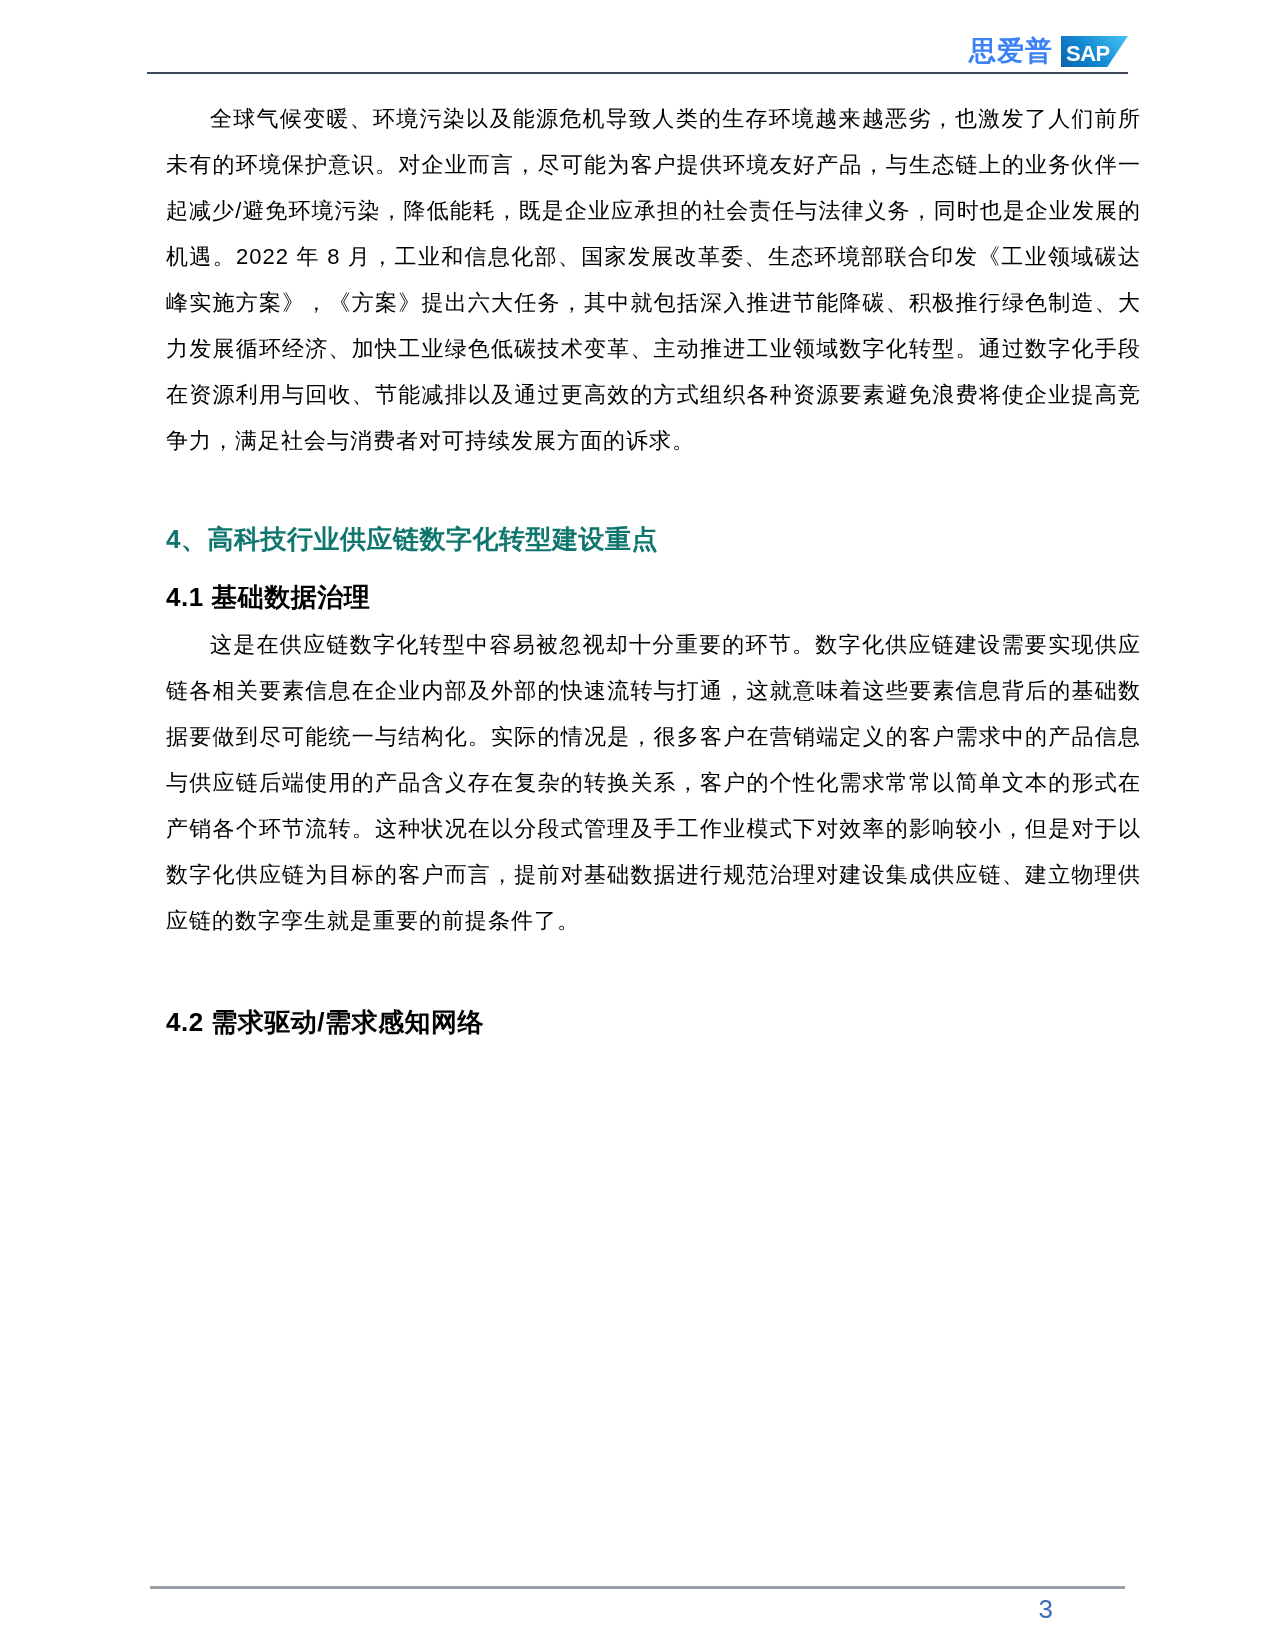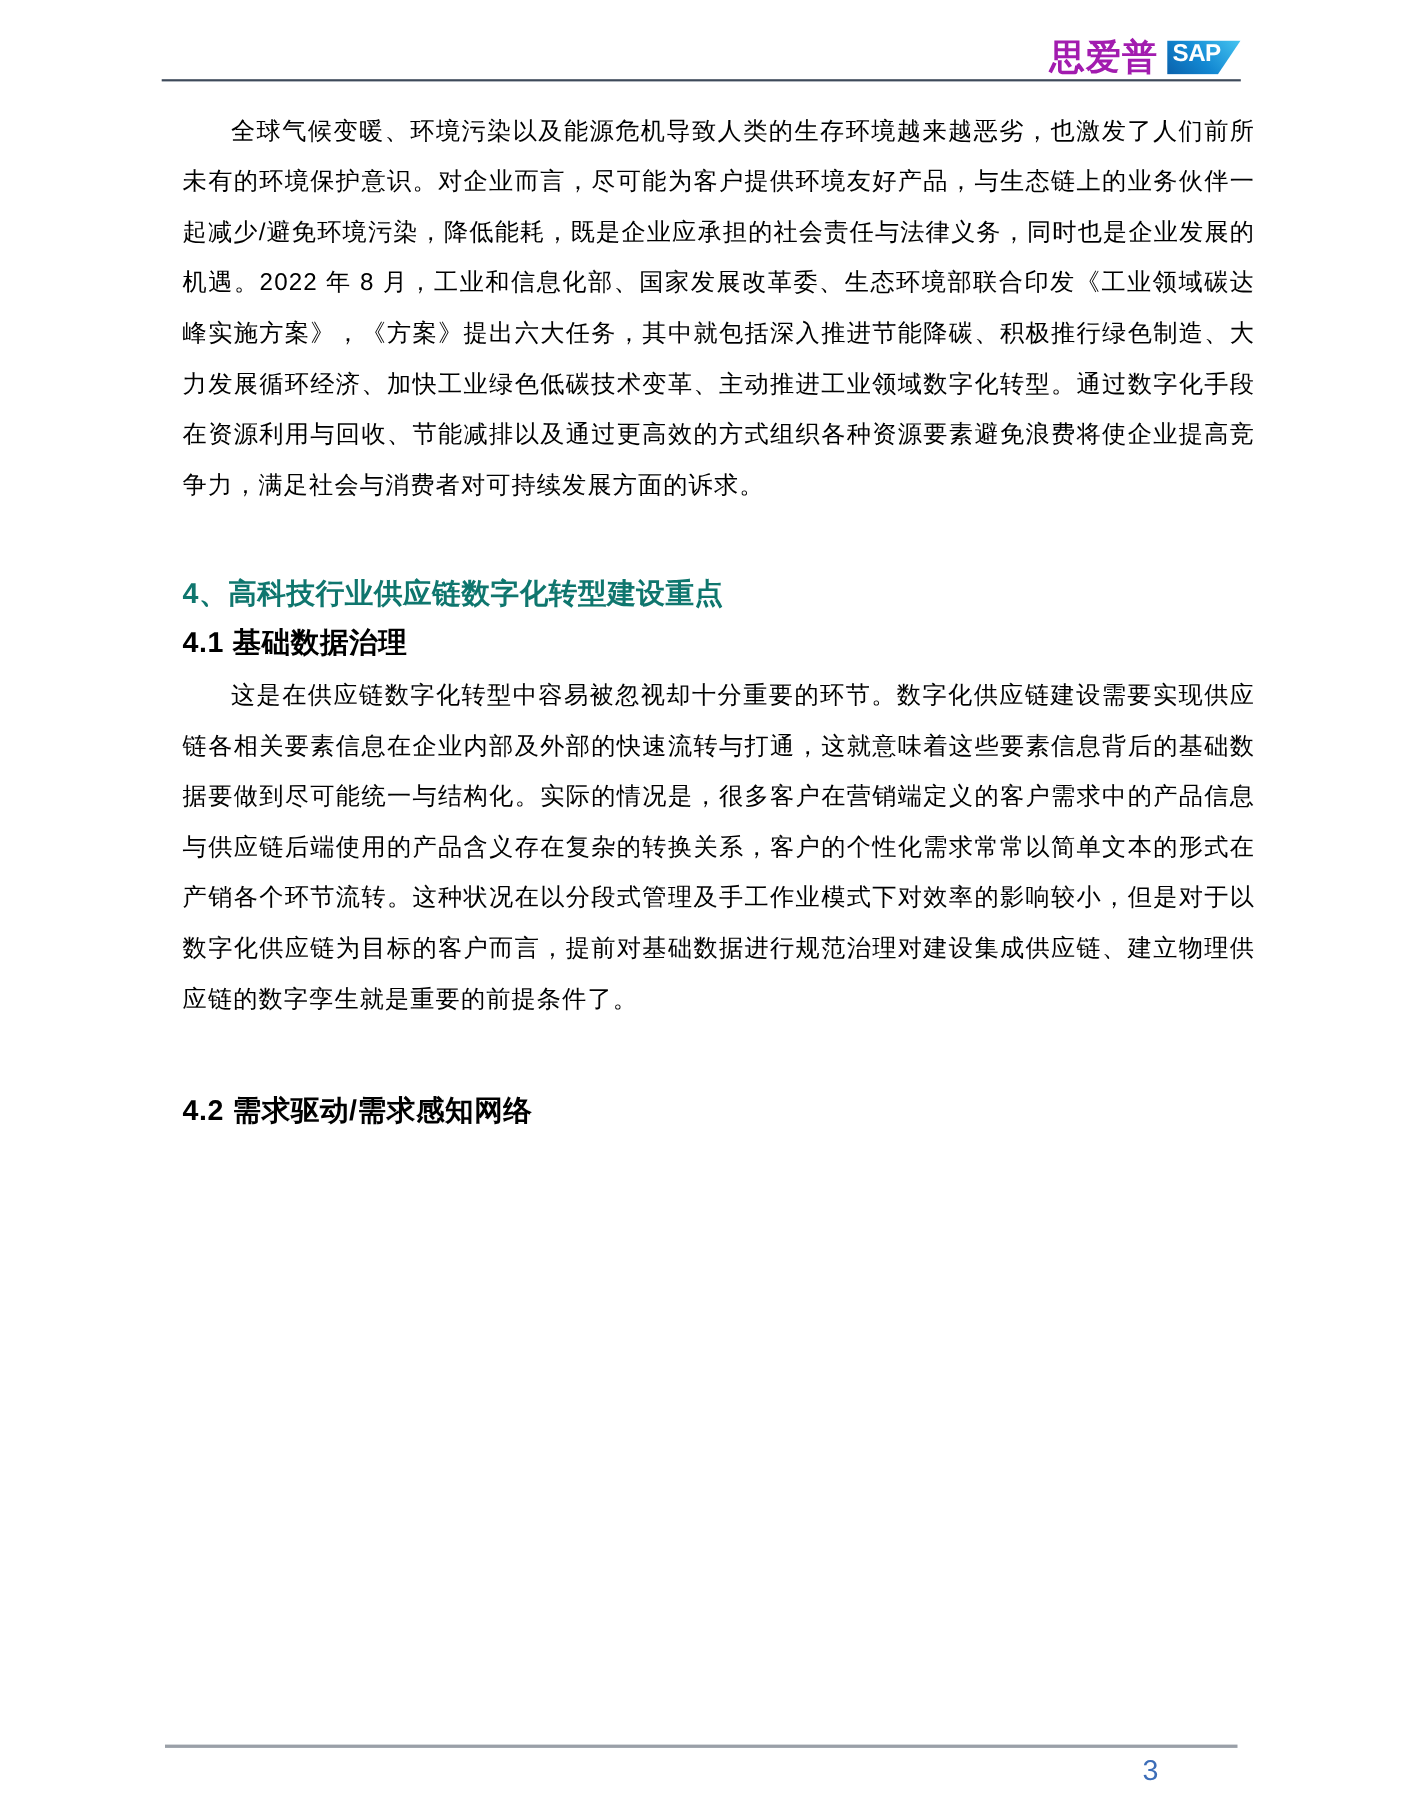--- a/index.html
+++ b/index.html
@@ -16,33 +16,33 @@
   
   .brand {
     position: absolute;
     top: 36px;
     right: 147px;
     display: flex;
     align-items: center;
     gap: 8px;
   }
   .brand-cn {
-    font-size: 32px;
+    font-size: 27px;
     font-weight: bold;
-    color: #a21caf;
+    color: #3b82f6;
     letter-spacing: 1px;
     line-height: 1;
   }
   .sap-mark {
     width: 67px;
     height: 31px;
     background: linear-gradient(45deg, #0a61ab 0%, #1388d2 45%, #45c5f1 100%);
     clip-path: polygon(0 0, 100% 0, 69% 100%, 0 100%);
     display: flex;
-    align-items: flex-start;
+    align-items: flex-end;
   }
   .sap-text {
     color: #ffffff;
     font-weight: bold;
     font-size: 22px;
     line-height: 1;
     padding: 0 0 2px 5px;
     letter-spacing: -0.5px;
   }
   .header-rule {
@@ -81,21 +81,21 @@
     letter-spacing: 0.5px;
   }
   .h-sub {
     margin: 61px 0 0 0;
     font-size: 26px;
     line-height: 34px;
     font-weight: bold;
     color: #000;
     letter-spacing: 0.5px;
   }
-  .h-sub.first { margin-top: 10px; }
+  .h-sub.first { margin-top: 23px; }
 
   
   .footer {
     position: absolute;
     left: 150px;
     top: 1586px;
     width: 975px;
   }
   .footer-rule { border-top: 3px solid #9aa0a8; }
   .page-number {

